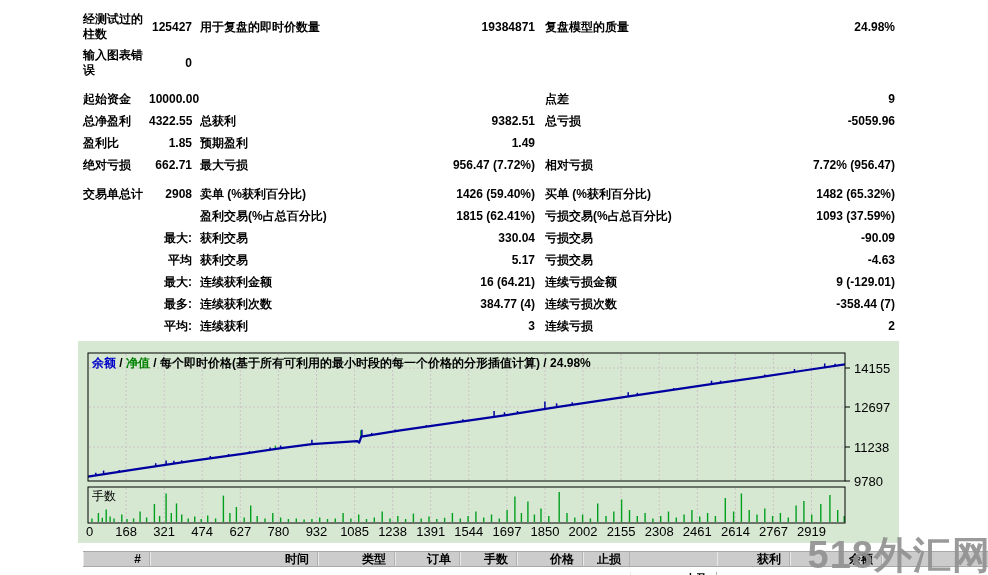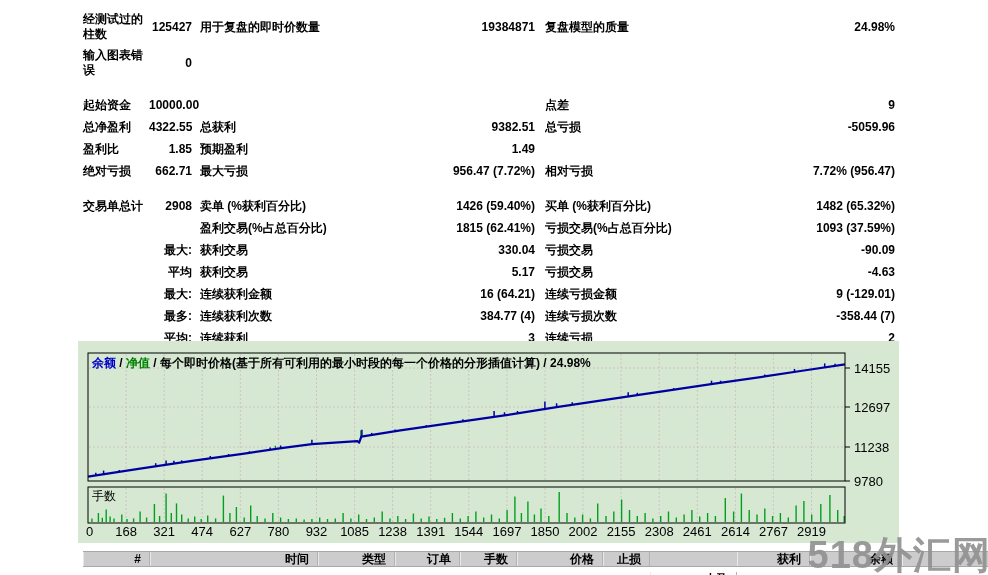--- a/index.html
+++ b/index.html
@@ -10,21 +10,21 @@
   }
   
   #stats{position:absolute;left:0;top:9px;width:854px;}
   .srow{
     display:grid;
     grid-template-columns:83px 66px 43px 8px 200px 135px 10px 195px 155px;
     height:22px;align-items:center;
     font-size:12px;font-weight:bold;color:#000;
   }
   .srow.tall{height:36px;}
-  .srow.gap{margin-top:13px;}
+  .srow.gap{margin-top:7px;}
   .c-l1{word-break:break-all;line-height:15px;}
   .c-v1,.c-v2,.c-v3{text-align:right;white-space:nowrap;}
   .c-l2,.c-l3{white-space:nowrap;overflow:hidden;}
   
   #chart-panel{
     position:absolute;left:78px;top:341px;width:821px;height:202px;
   }
   #chart-panel svg{display:block;}
   
   #results-header{
@@ -411,21 +411,21 @@
       <text x="733.5" y="195" font-size="13" fill="#000000" text-anchor="middle">2919</text>
     </svg>
   </div>
 
 <div id="results-header">
     <div class="hcell" style="width: 67px;">#</div>
     <div class="hcell" style="width: 168px;">时间</div>
     <div class="hcell" style="width: 77px;">类型</div>
     <div class="hcell" style="width: 65px;">订单</div>
     <div class="hcell" style="width: 57px;">手数</div>
-    <div class="hcell" style="width: 86px;">价格</div>
+    <div class="hcell" style="width: 66px;">价格</div>
     <div class="hcell" style="width: 47px;">止损</div>
     <div class="hcell" style="width: 87px; margin-top: 20px;">止盈</div>
     <div class="hcell" style="width: 73px;">获利</div>
     <div class="hcell" style="width: 92px;">余额</div>
     <div class="hcell filler" style="flex: 1 1 0%;"></div>
   </div>
 
 <div id="watermark">518外汇网</div>
 
 </body></html>

